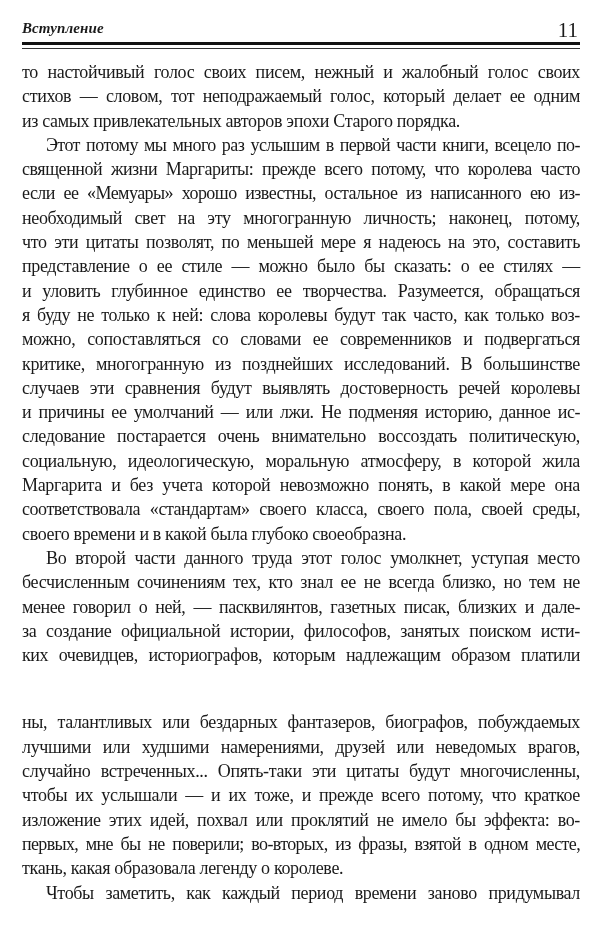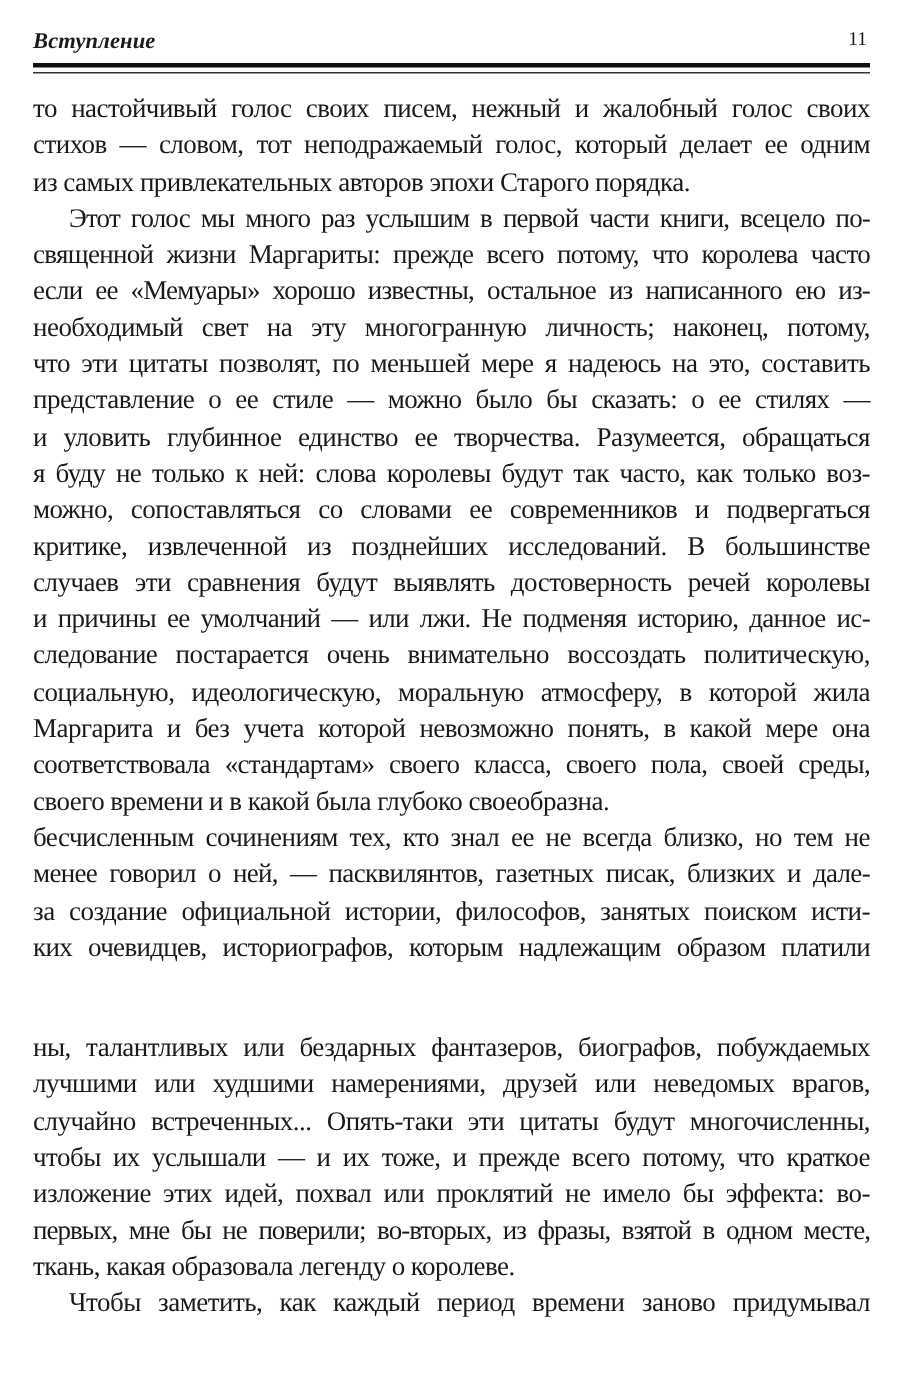--- a/index.html
+++ b/index.html
@@ -35,21 +35,21 @@
       top: 2px;
       font-style: italic;
       font-weight: bold;
       font-size: 15px;
       letter-spacing: 0.1px;
     }
     .page-number {
       position: absolute;
       right: 2px;
       top: 0;
-      font-size: 13px;
+      font-size: 21px;
     }
     .rule-thick {
       position: absolute;
       top: 42px;
       left: 0;
       width: 558px;
       height: 3px;
       background: #111;
     }
     .rule-thin {
@@ -95,39 +95,40 @@
   <div class="rule-thick"></div>
   <div class="rule-thin"></div>
 
   <div class="body-text" id="body-text">
       <div>
         <span class="line" style="letter-spacing: -0.35px;">то настойчивый голос своих писем, нежный и жалобный голос своих</span>
         <span class="line" style="letter-spacing: -0.35px;">стихов — словом, тот неподражаемый голос, который делает ее одним</span>
         <span class="line last">из самых привлекательных авторов эпохи Старого порядка.</span>
       </div>
       <div>
-        <span class="line indent" style="letter-spacing: -0.55px;">Этот голос мы много раз услышим в первой части книги, всецело по-</span>
+        <span class="line indent" style="letter-spacing: -0.55px;">Этот потому мы много раз услышим в первой части книги, всецело по-</span>
         <span class="line" style="letter-spacing: -0.45px;">священной жизни Маргариты: прежде всего потому, что королева часто</span>
         <span class="line" style="letter-spacing: -0.55px;">если ее «Мемуары» хорошо известны, остальное из написанного ею из-</span>
         <span class="line" style="letter-spacing: -0.35px;">необходимый свет на эту многогранную личность; наконец, потому,</span>
         <span class="line" style="letter-spacing: -0.35px;">что эти цитаты позволят, по меньшей мере я надеюсь на это, составить</span>
         <span class="line" style="letter-spacing: -0.35px;">представление о ее стиле — можно было бы сказать: о ее стилях —</span>
         <span class="line" style="letter-spacing: -0.35px;">и уловить глубинное единство ее творчества. Разумеется, обращаться</span>
         <span class="line" style="letter-spacing: -0.35px;">я буду не только к ней: слова королевы будут так часто, как только воз-</span>
         <span class="line" style="letter-spacing: -0.35px;">можно, сопоставляться со словами ее современников и подвергаться</span>
-        <span class="line" style="letter-spacing: -0.35px;">критике, извлеченной из позднейших исследований. В большинстве</span>
+        <span class="line" style="letter-spacing: -0.35px;">критике, многогранную из позднейших исследований. В большинстве</span>
         <span class="line" style="letter-spacing: -0.35px;">случаев эти сравнения будут выявлять достоверность речей королевы</span>
         <span class="line" style="letter-spacing: -0.45px;">и причины ее умолчаний — или лжи. Не подменяя историю, данное ис-</span>
         <span class="line" style="letter-spacing: -0.35px;">следование постарается очень внимательно воссоздать политическую,</span>
         <span class="line" style="letter-spacing: -0.35px;">социальную, идеологическую, моральную атмосферу, в которой жила</span>
         <span class="line" style="letter-spacing: -0.35px;">Маргарита и без учета которой невозможно понять, в какой мере она</span>
         <span class="line" style="letter-spacing: -0.45px;">соответствовала «стандартам» своего класса, своего пола, своей среды,</span>
         <span class="line last">своего времени и в какой была глубоко своеобразна.</span>
       </div>
       <div>
+        <span class="line indent" style="letter-spacing: -0.35px;">Во второй части данного труда этот голос умолкнет, уступая место</span>
         <span class="line" style="letter-spacing: -0.35px;">бесчисленным сочинениям тех, кто знал ее не всегда близко, но тем не</span>
         <span class="line" style="letter-spacing: -0.45px;">менее говорил о ней, — пасквилянтов, газетных писак, близких и дале-</span>
         <span class="line" style="letter-spacing: -0.35px;">за создание официальной истории, философов, занятых поиском исти-</span>
         <span class="line" style="letter-spacing: -0.45px;">ких очевидцев, историографов, которым надлежащим образом платили</span>
         <span class="line" style="letter-spacing: -0.35px; margin-top: 43px;">ны, талантливых или бездарных фантазеров, биографов, побуждаемых</span>
         <span class="line" style="letter-spacing: -0.35px;">лучшими или худшими намерениями, друзей или неведомых врагов,</span>
         <span class="line" style="letter-spacing: -0.35px;">случайно встреченных... Опять-таки эти цитаты будут многочисленны,</span>
         <span class="line" style="letter-spacing: -0.35px;">чтобы их услышали — и их тоже, и прежде всего потому, что краткое</span>
         <span class="line" style="letter-spacing: -0.35px;">изложение этих идей, похвал или проклятий не имело бы эффекта: во-</span>
         <span class="line" style="letter-spacing: -0.65px;">первых, мне бы не поверили; во-вторых, из фразы, взятой в одном месте,</span>

